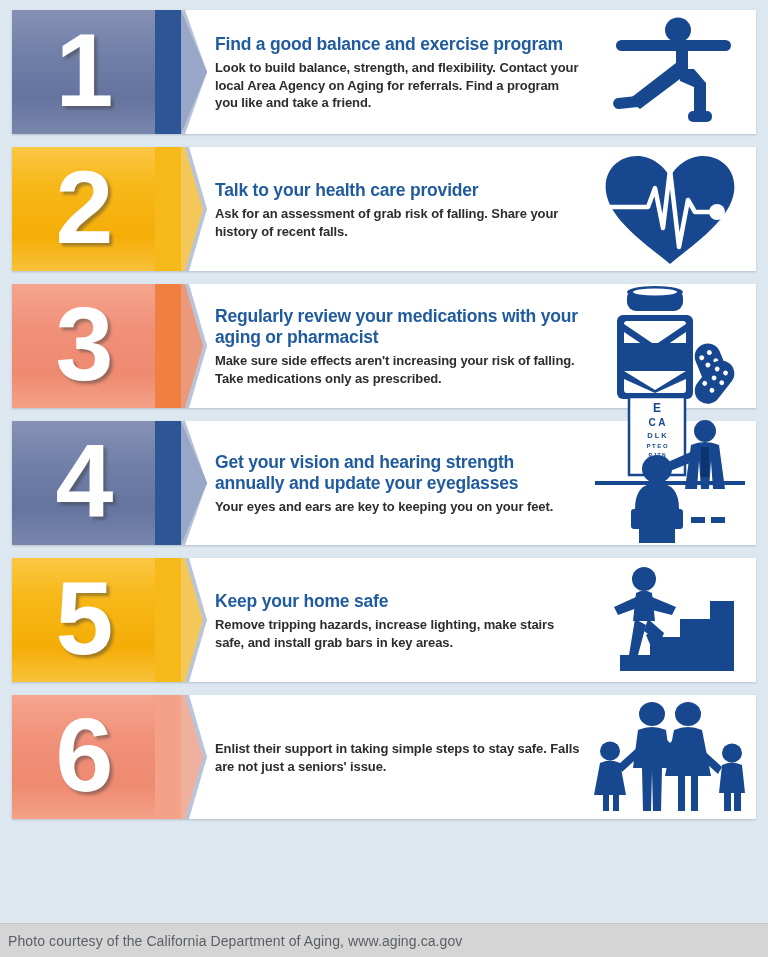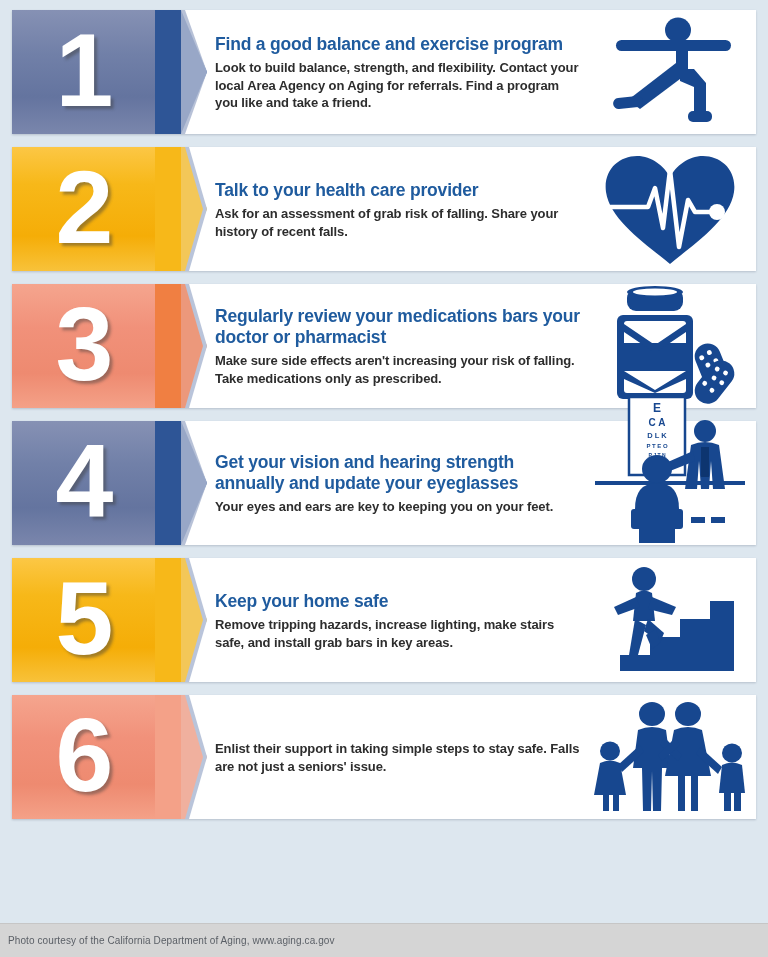--- a/index.html
+++ b/index.html
@@ -138,21 +138,21 @@
   .footer-bar {
     flex: 0 0 34px;
     background: #d5d5d5;
     display: flex;
     align-items: center;
     padding-left: 8px;
     border-top: 1px solid #c6c6c6;
   }
   .footer-text {
     color: #5a5f66;
-    font-size: 10px;
+    font-size: 14px;
     letter-spacing: 0.1px;
   }
 </style>
 </head>
 <body>
 
 <div id="infographic">
 
   <div class="tips-area">
 
@@ -211,21 +211,21 @@
       <div class="num-block">
         <div class="num-bg"></div>
         <div class="num-text">3</div>
       </div>
       <svg class="arrow-head" viewBox="0 0 52 124" preserveAspectRatio="none">
         <polygon points="0,0 26,0 52,62 26,124 0,124" fill="#f07f42"></polygon>
         <polygon points="26,0 34,0 52,62 34,124 26,124" fill="#b9c4da"></polygon>
         <polygon points="26,0 30,0 48,62 30,124 26,124" fill="#f4906a" opacity="0.85"></polygon>
       </svg>
       <div class="tip-content">
-        <div class="tip-title">Regularly review your medications bars your doctor or pharmacist</div>
+        <div class="tip-title">Regularly review your medications with your aging or pharmacist</div>
         <div class="tip-body">Make sure side effects aren't increasing your risk of falling. Take medications only as prescribed.</div>
       </div>
       <div class="tip-icon">
         <svg width="130" height="118" viewBox="0 0 130 118">
           <g fill="#17478f">
 
             <rect x="22" y="2" width="56" height="22" rx="9"></rect>
             <ellipse cx="50" cy="5" rx="28" ry="6" fill="#17478f"></ellipse>
             <ellipse cx="50" cy="5" rx="22" ry="3.5" fill="#ffffff"></ellipse>
 

